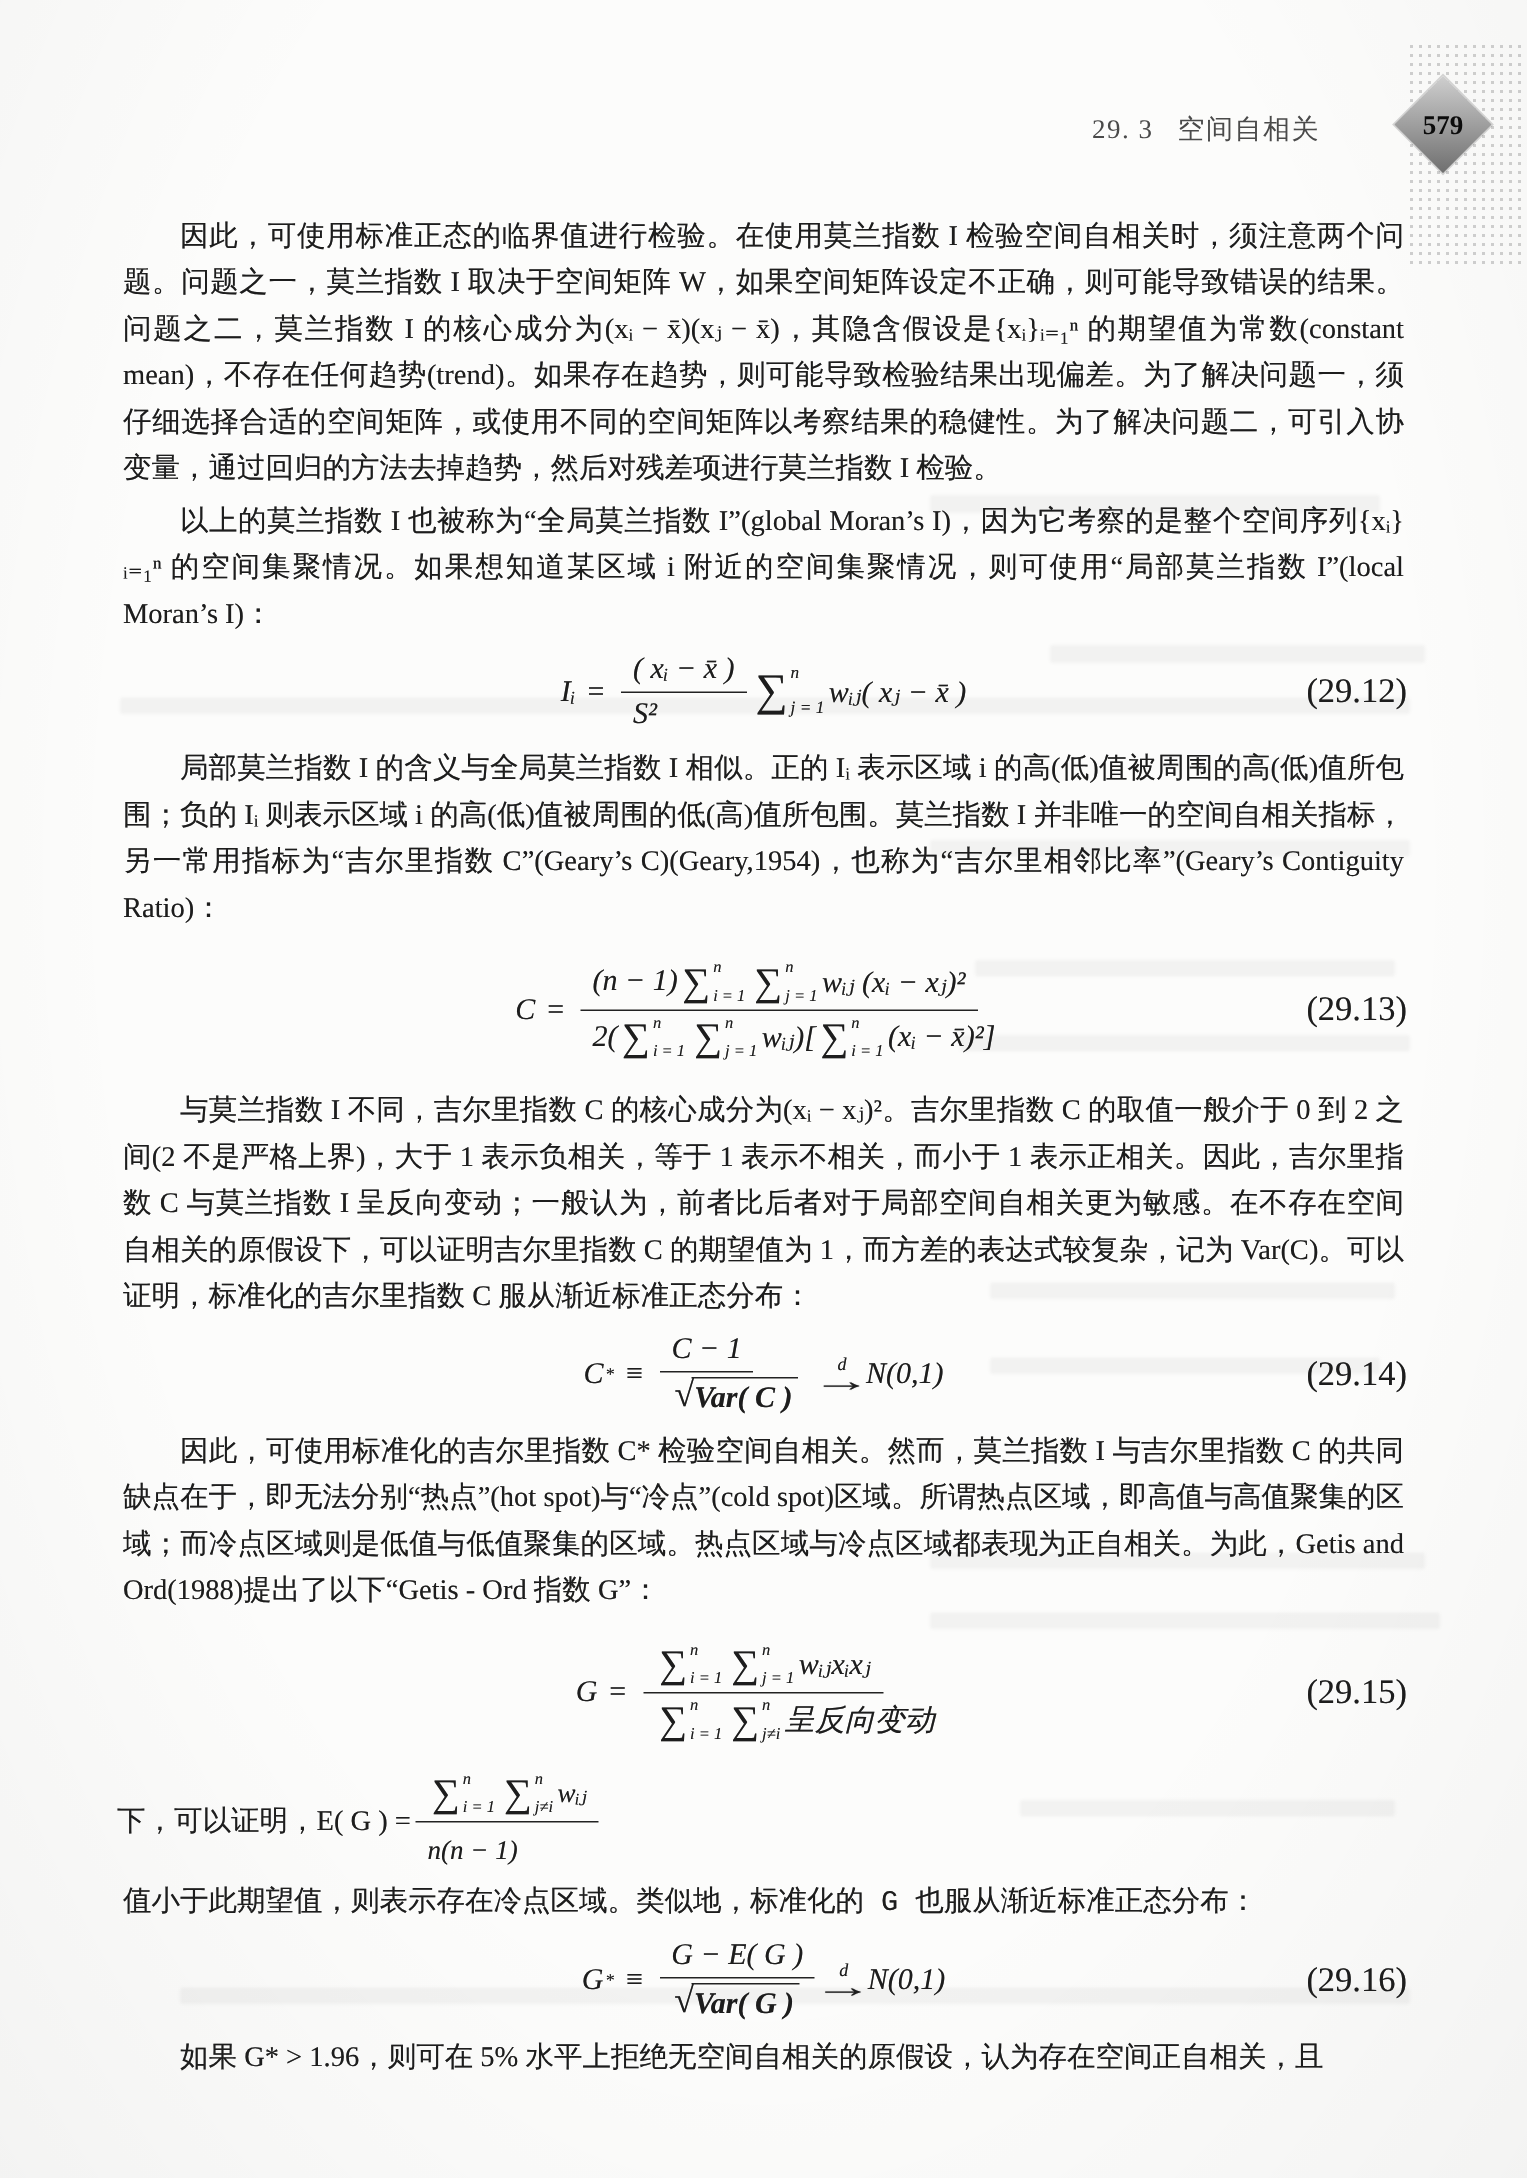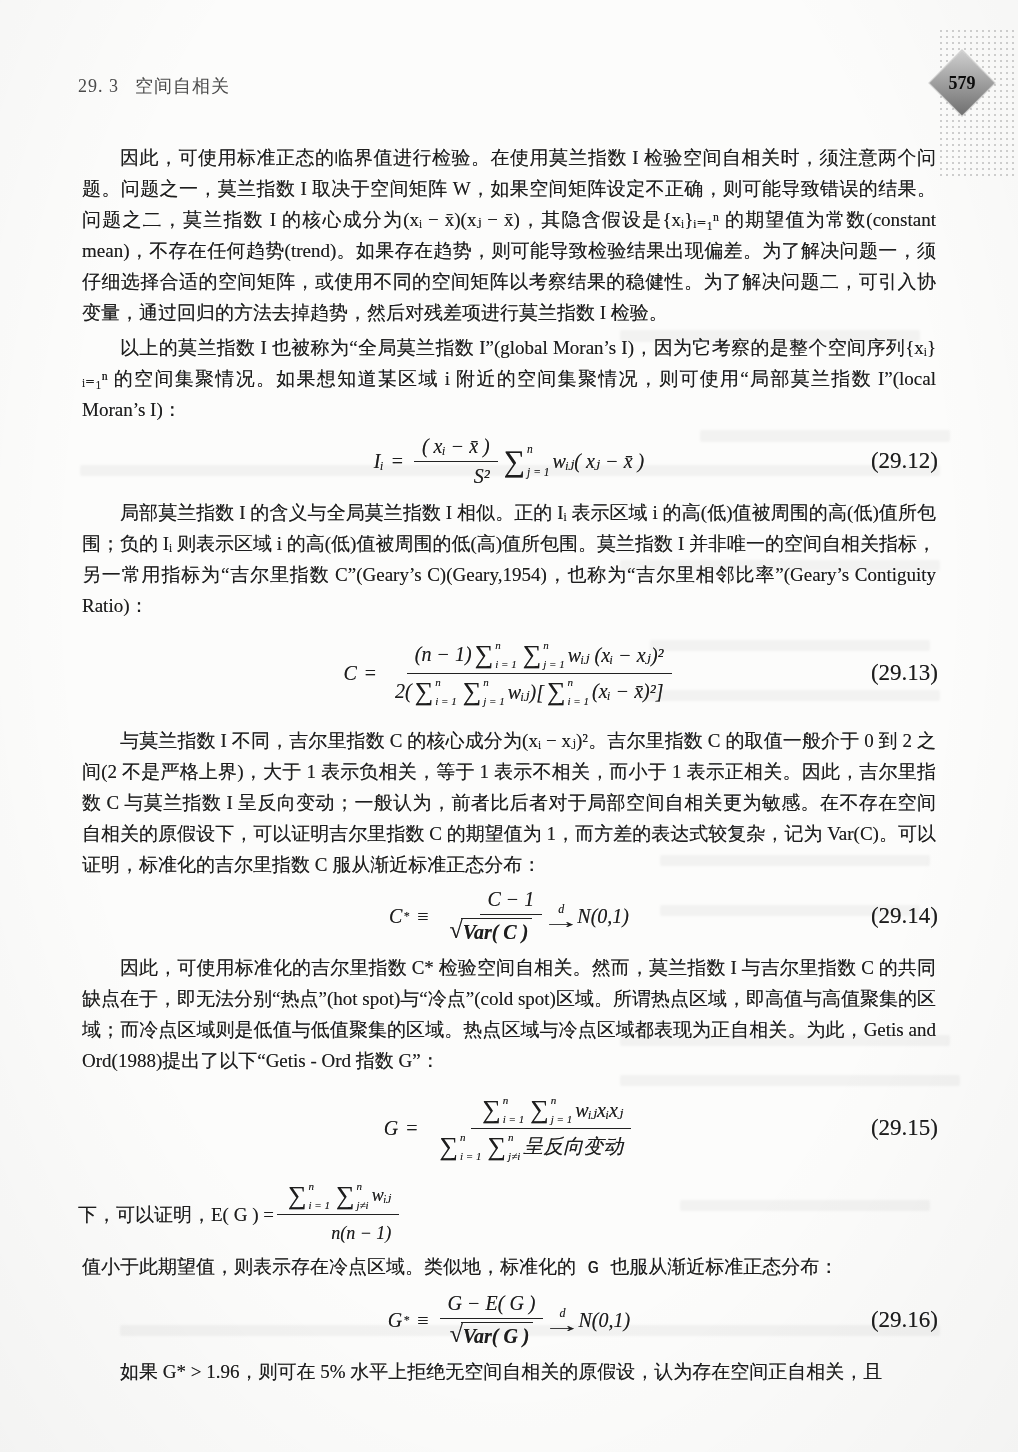--- a/index.html
+++ b/index.html
@@ -11,21 +11,21 @@
     background-image:radial-gradient(ellipse at 50% 40%, rgba(255,255,255,0) 60%, rgba(0,0,0,0.035) 100%);
     overflow:hidden;
     font-family:"Liberation Serif","DejaVu Serif",serif;
     color:#1d1d1d;
   }
   .content{
     position:absolute;left:78px;top:58px;width:862px;
   }
   
   .header{
-    display:flex;align-items:center;
+    display:flex;justify-content:flex-end;align-items:center;
     height:56px;margin-bottom:28px;position:relative;
   }
   .running-head{
     font-size:18px;color:#4a4a4a;letter-spacing:1px;margin-right:60px;
   }
   .running-head .sec{margin-right:16px;}
   .halftone{
     position:absolute;right:-78px;top:-30px;width:80px;height:150px;
     background-image:radial-gradient(#a9a9a9 1px, transparent 1.2px);
     background-size:6px 6px;opacity:.55;
@@ -59,21 +59,21 @@
     display:inline-flex;align-items:center;
     font-size:20px;font-style:italic;
     text-shadow:0 0 .4px rgba(0,0,0,.5);
   }
   .eq-no{
     position:absolute;right:2px;top:50%;transform:translateY(-50%);
     font-size:23px;font-style:normal;
     text-shadow:0 0 .4px rgba(0,0,0,.5);
   }
   .rel{margin:0 8px;font-style:normal;}
-  .frac{display:inline-flex;flex-direction:column;align-items:flex-end;vertical-align:middle;margin:0 3px;}
+  .frac{display:inline-flex;flex-direction:column;align-items:flex-start;vertical-align:middle;margin:0 3px;}
   .frac .num{display:inline-flex;align-items:center;justify-content:center;padding:0 8px 3px;border-bottom:1.7px solid #222;}
   .frac .den{display:inline-flex;align-items:center;justify-content:center;padding:3px 8px 0;}
   .sum{display:inline-flex;align-items:center;margin:0 3px;font-style:normal;}
   .sigma{font-size:30px;line-height:1;font-style:normal;}
   .limits{display:inline-flex;flex-direction:column;justify-content:space-between;height:34px;margin-left:2px;font-size:11.5px;font-style:italic;line-height:1;}
   .sm .sigma{font-size:26px;}
   .sm .limits{height:30px;font-size:11px;}
   .tok{font-style:italic;}
   .sup{font-size:12px;vertical-align:6px;margin-left:1px;}
   .sqrt{display:inline-flex;align-items:flex-start;margin:0 2px;}

